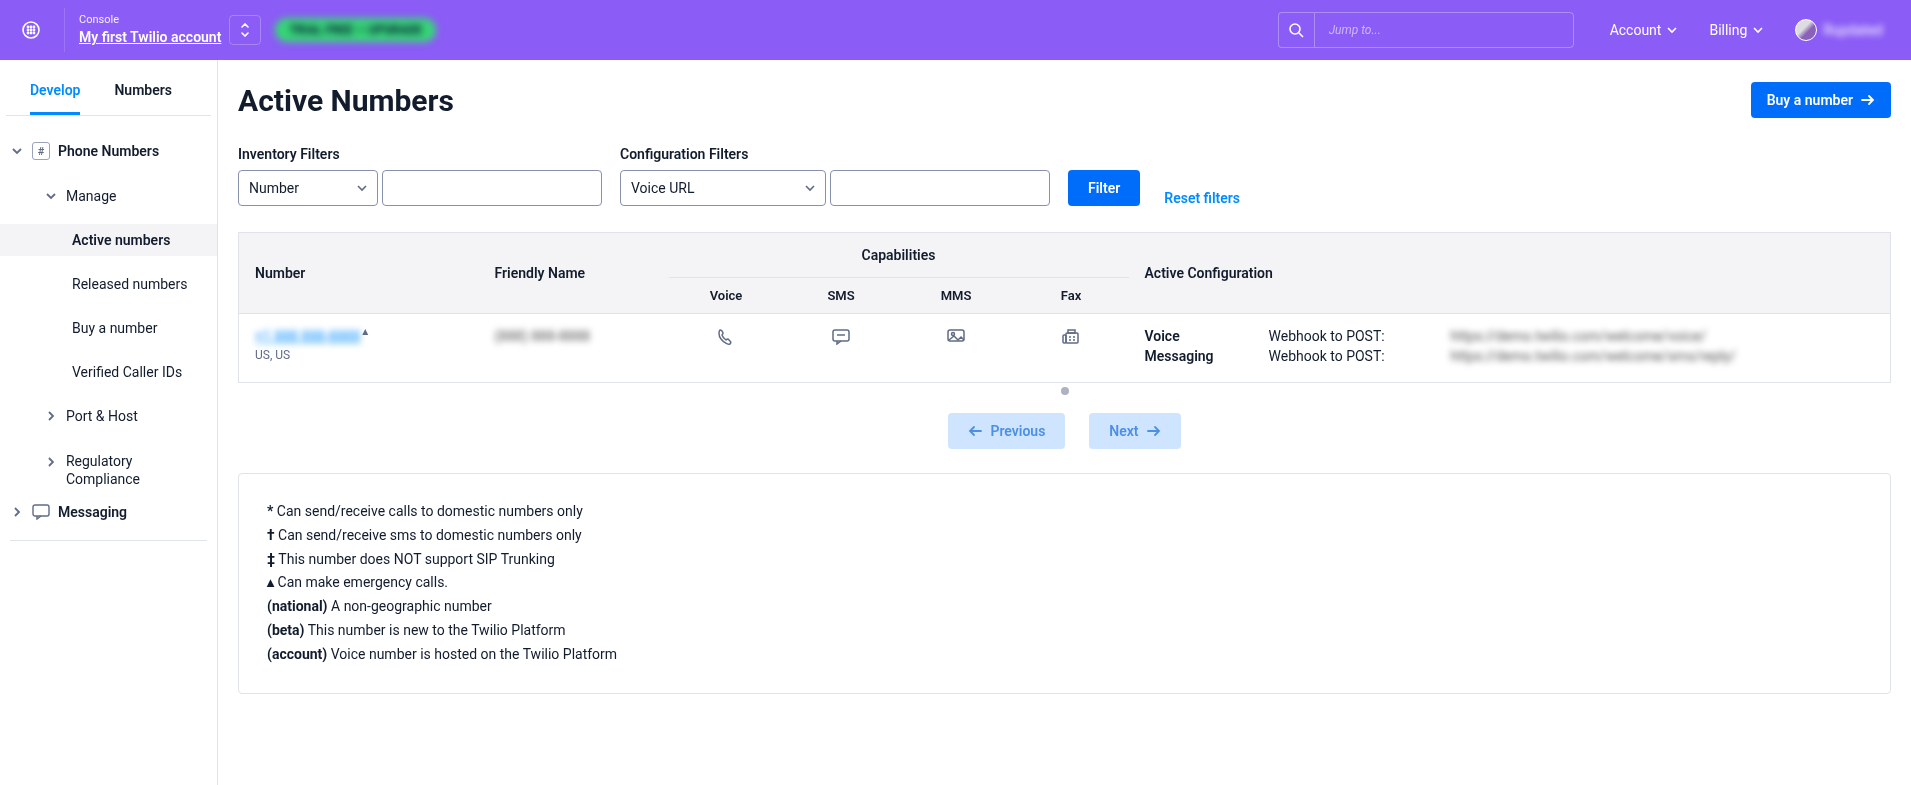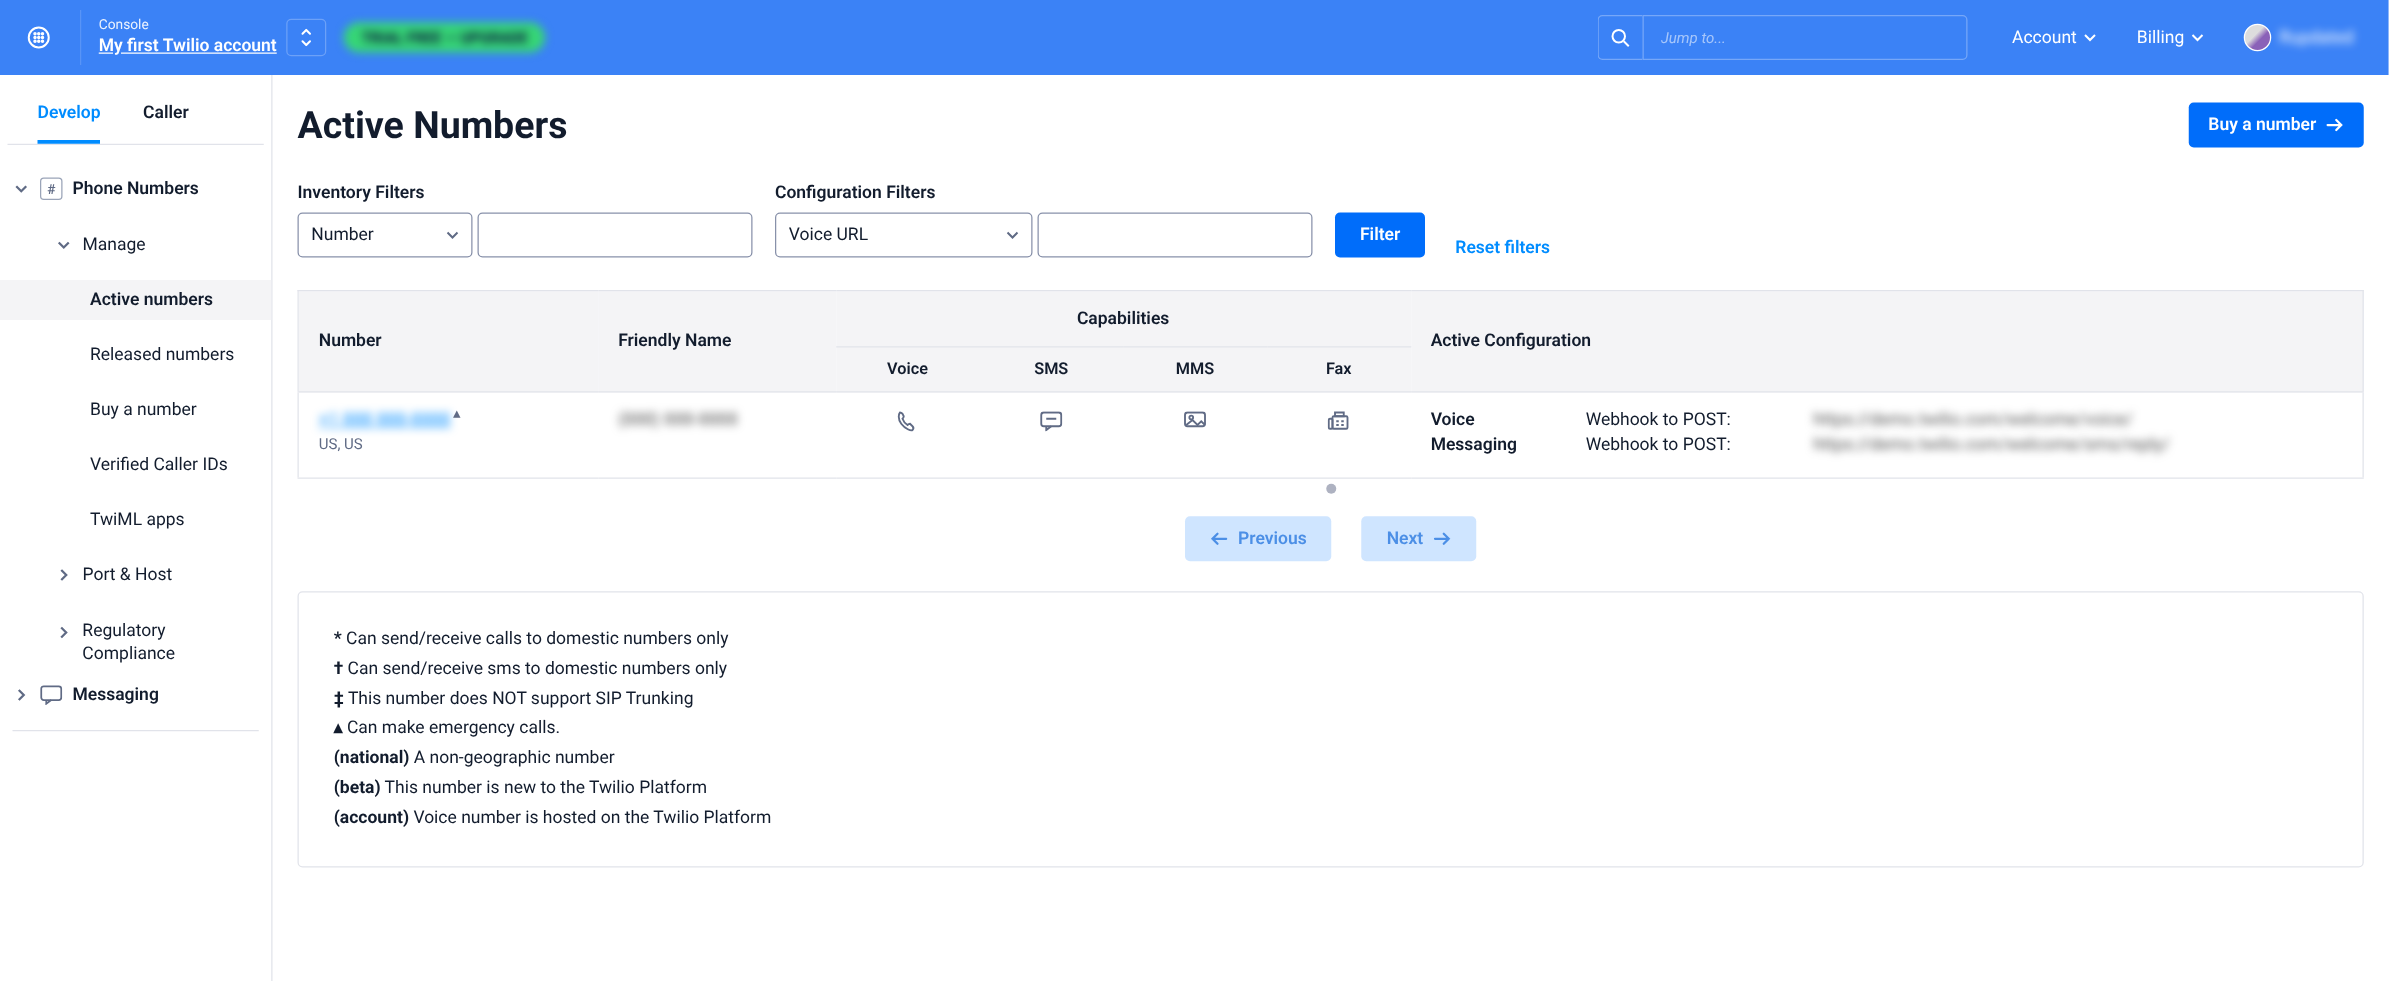--- a/index.html
+++ b/index.html
@@ -1,19 +1,19 @@
 <!DOCTYPE html>
 <html><head>
 <meta charset="utf-8">
 <style>
   * { box-sizing: border-box; margin: 0; padding: 0; font-family: -apple-system, BlinkMacSystemFont, "Segoe UI", Roboto, Arial, sans-serif; }
   body { background: #fff; color: #121C2D; width: 1911px; height: 785px; overflow: hidden; }
 
   
-  .topnav { height: 60px; background: #3b82f6; display: flex; align-items: center; color: #fff; padding: 0 28px 0 12px; }
+  .topnav { height: 60px; background: #8b5cf6; display: flex; align-items: center; color: #fff; padding: 0 28px 0 12px; }
   .topnav .grid-btn { width: 38px; height: 38px; display:flex; align-items:center; justify-content:center; }
   .topnav .v-divider { width: 1px; height: 44px; background: rgba(255,255,255,.15); margin: 0 14px; }
   .topnav .console-col { display:flex; flex-direction:column; justify-content:center; line-height:1.35; }
   .topnav .console-lbl { font-size: 11px; opacity: .9; }
   .topnav .account-link { font-size: 14px; font-weight: 600; text-decoration: underline; }
   .switcher { margin-left: 8px; width: 32px; height: 30px; border: 1px solid rgba(255,255,255,.25); border-radius: 4px; display:flex; align-items:center; justify-content:center; }
   .badge-pill { margin-left: 14px; background: #36d576; color: #06033A; padding: 5px 14px; border-radius: 14px; font-size: 12px; font-weight: 600; filter: blur(3.5px); }
 
   .search-wrap { margin-left: auto; display:flex; align-items:center; }
   .search-btn { width: 36px; height: 36px; border: 1px solid rgba(255,255,255,.3); border-right: none; display:flex; align-items:center; justify-content:center; border-radius: 4px 0 0 4px; }
@@ -140,21 +140,21 @@
       <span class="redact" style="color:#fff">Rupdated</span>
     </div>
   </div>
 </div>
 
 <div class="layout">
 
   <div class="sidebar">
     <div class="tabs">
       <div class="tab active">Develop</div>
-      <div class="tab">Caller</div>
+      <div class="tab">Numbers</div>
     </div>
 
     <div class="nav-row lvl1">
       <svg class="chev" width="12" height="12" viewBox="0 0 12 12" fill="none" stroke="#606b85" stroke-width="1.8">
           <path d="M2 4 L6 8 L10 4"></path>
         </svg>
       <span class="hash-icon">#</span>
       <span>Phone Numbers</span>
     </div>
 
@@ -170,23 +170,20 @@
             <span>Active numbers</span>
           </div>
         <div class="nav-row">
             <span>Released numbers</span>
           </div>
         <div class="nav-row">
             <span>Buy a number</span>
           </div>
         <div class="nav-row">
             <span>Verified Caller IDs</span>
-          </div>
-        <div class="nav-row">
-            <span>TwiML apps</span>
           </div>
       </div>
       <div class="nav-row">
         <svg class="chev" width="12" height="12" viewBox="0 0 12 12" fill="none" stroke="#606b85" stroke-width="1.8">
             <path d="M4 2 L8 6 L4 10"></path>
           </svg>
         <span>Port &amp; Host</span>
       </div>
       <div class="nav-row" style="align-items:flex-start;">
         <svg class="chev" width="12" height="12" viewBox="0 0 12 12" fill="none" stroke="#606b85" stroke-width="1.8" style="margin-top:4px;">

